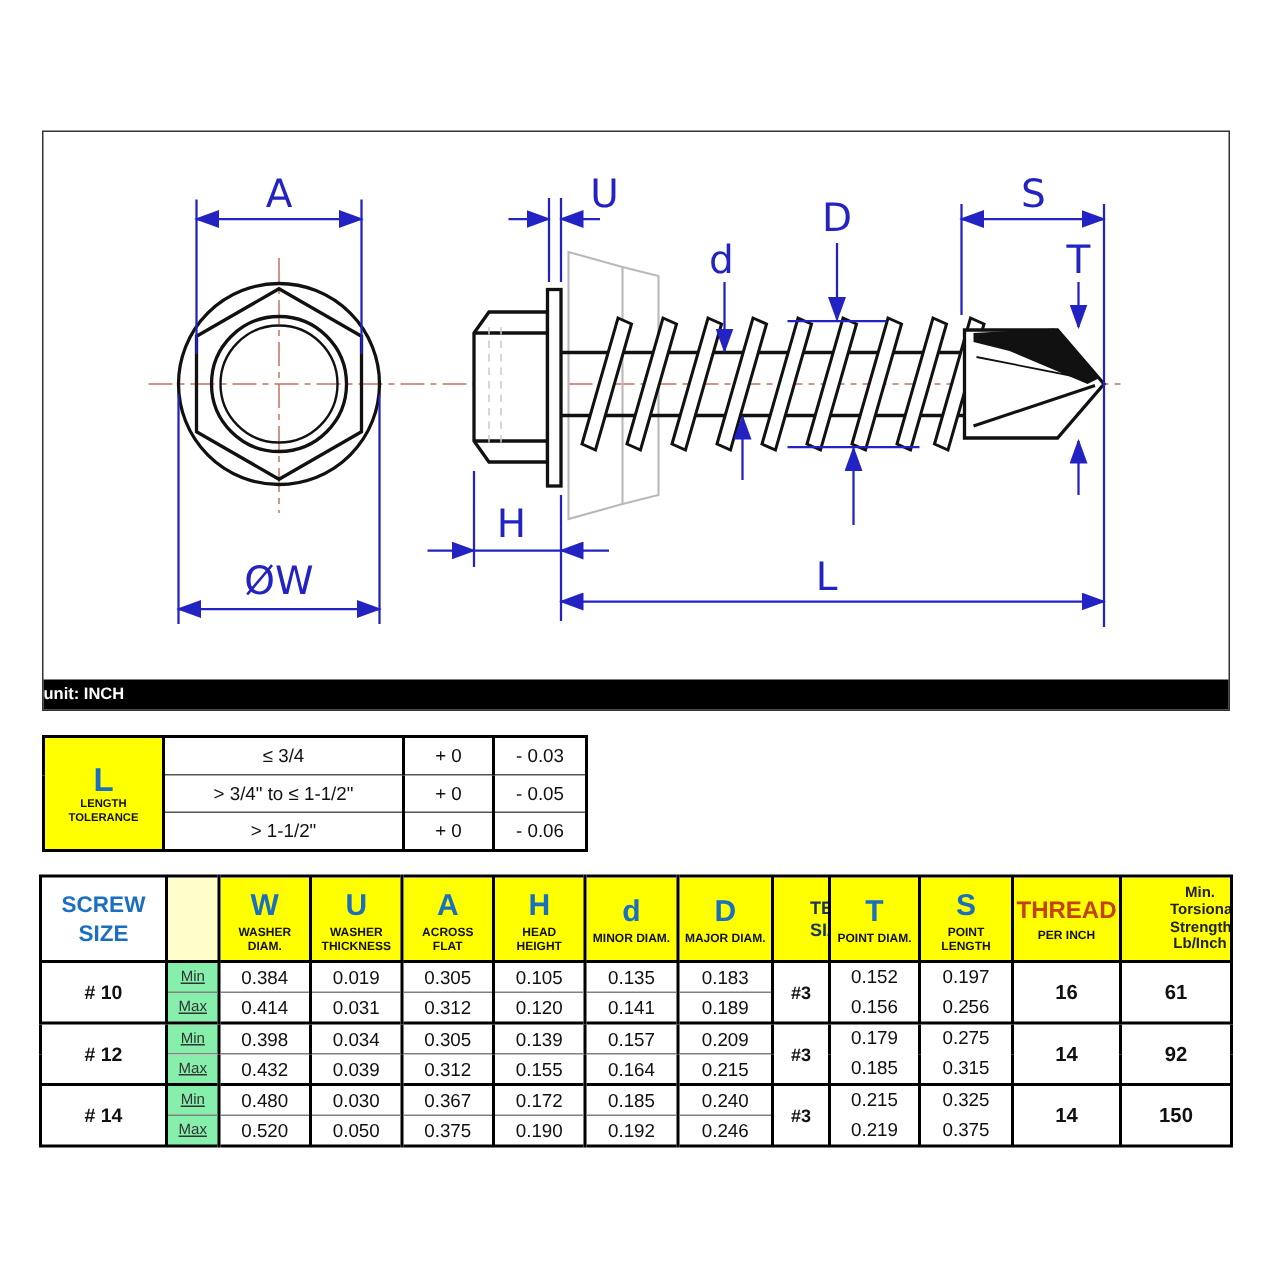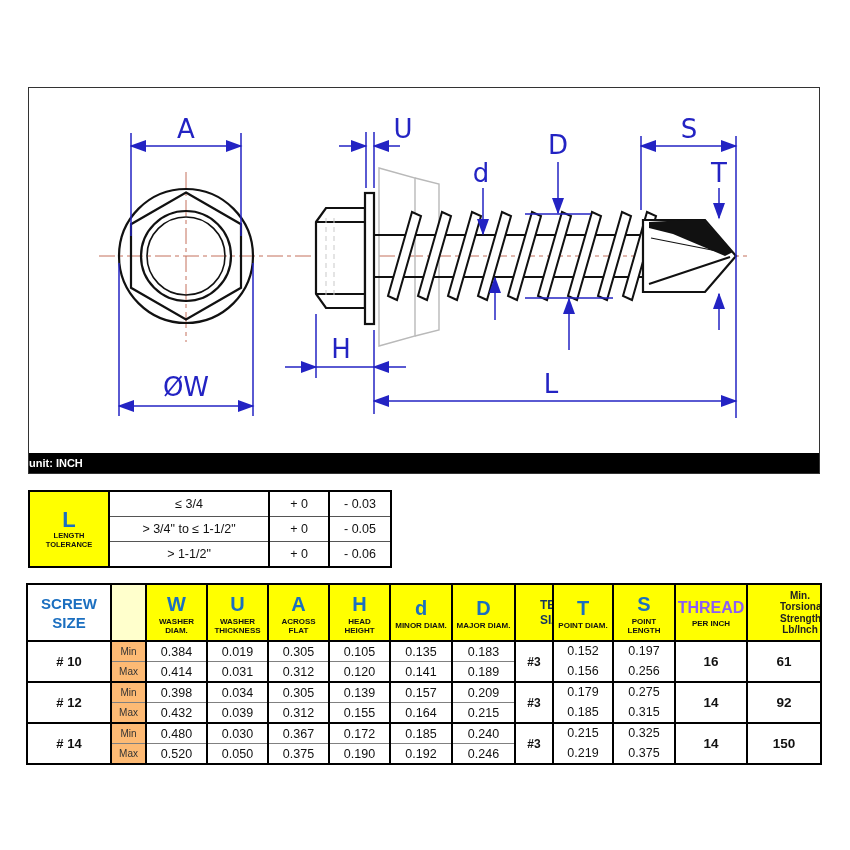--- a/index.html
+++ b/index.html
@@ -32,24 +32,24 @@
   .spec tbody tr{height:19.5px;}
   .spec thead th{border-bottom:2.5px solid #000;background:#ffff00;}
   .spec th.wh{background:#fff;}
   .spec th.cream{background:#ffffcc;}
   .spec tr.gstart td{border-top:2.5px solid #000;}
   .spec tr.sub td{border-top:1.2px solid #808080;}
   .sym{font-size:20px;font-weight:bold;color:#1b6fc0;line-height:22px;padding-top:2px;}
   .cap{font-size:8px;font-weight:bold;color:#111;line-height:9px;padding:2px 3px 0 3px;}
   .screwhead{font-size:15px;font-weight:bold;color:#1b6fc0;line-height:19px;}
   .tekhead{font-size:12px;font-weight:bold;color:#17375e;line-height:15px;padding-left:24px;}
-  .threadbig{font-size:16px;font-weight:bold;color:#8b5cf6;line-height:19px;}
+  .threadbig{font-size:16px;font-weight:bold;color:#c2410c;line-height:19px;}
   .torsline{font-size:10px;font-weight:bold;color:#222;line-height:11.5px;padding-left:32px;}
   td.size{font-size:13px;font-weight:bold;}
-  td.mm{background:#fdba74;font-size:10px;color:#333;}
+  td.mm{background:#86efac;font-size:10px;color:#333;text-decoration:underline;}
   td.val{font-size:12.5px;}
   td.tek{font-size:12px;font-weight:bold;}
   td.big{font-size:13.5px;font-weight:bold;}
   td.ts div{line-height:19.5px;font-size:12.5px;}
 </style>
 </head>
 <body>
 
 <div id="canvas">
 

